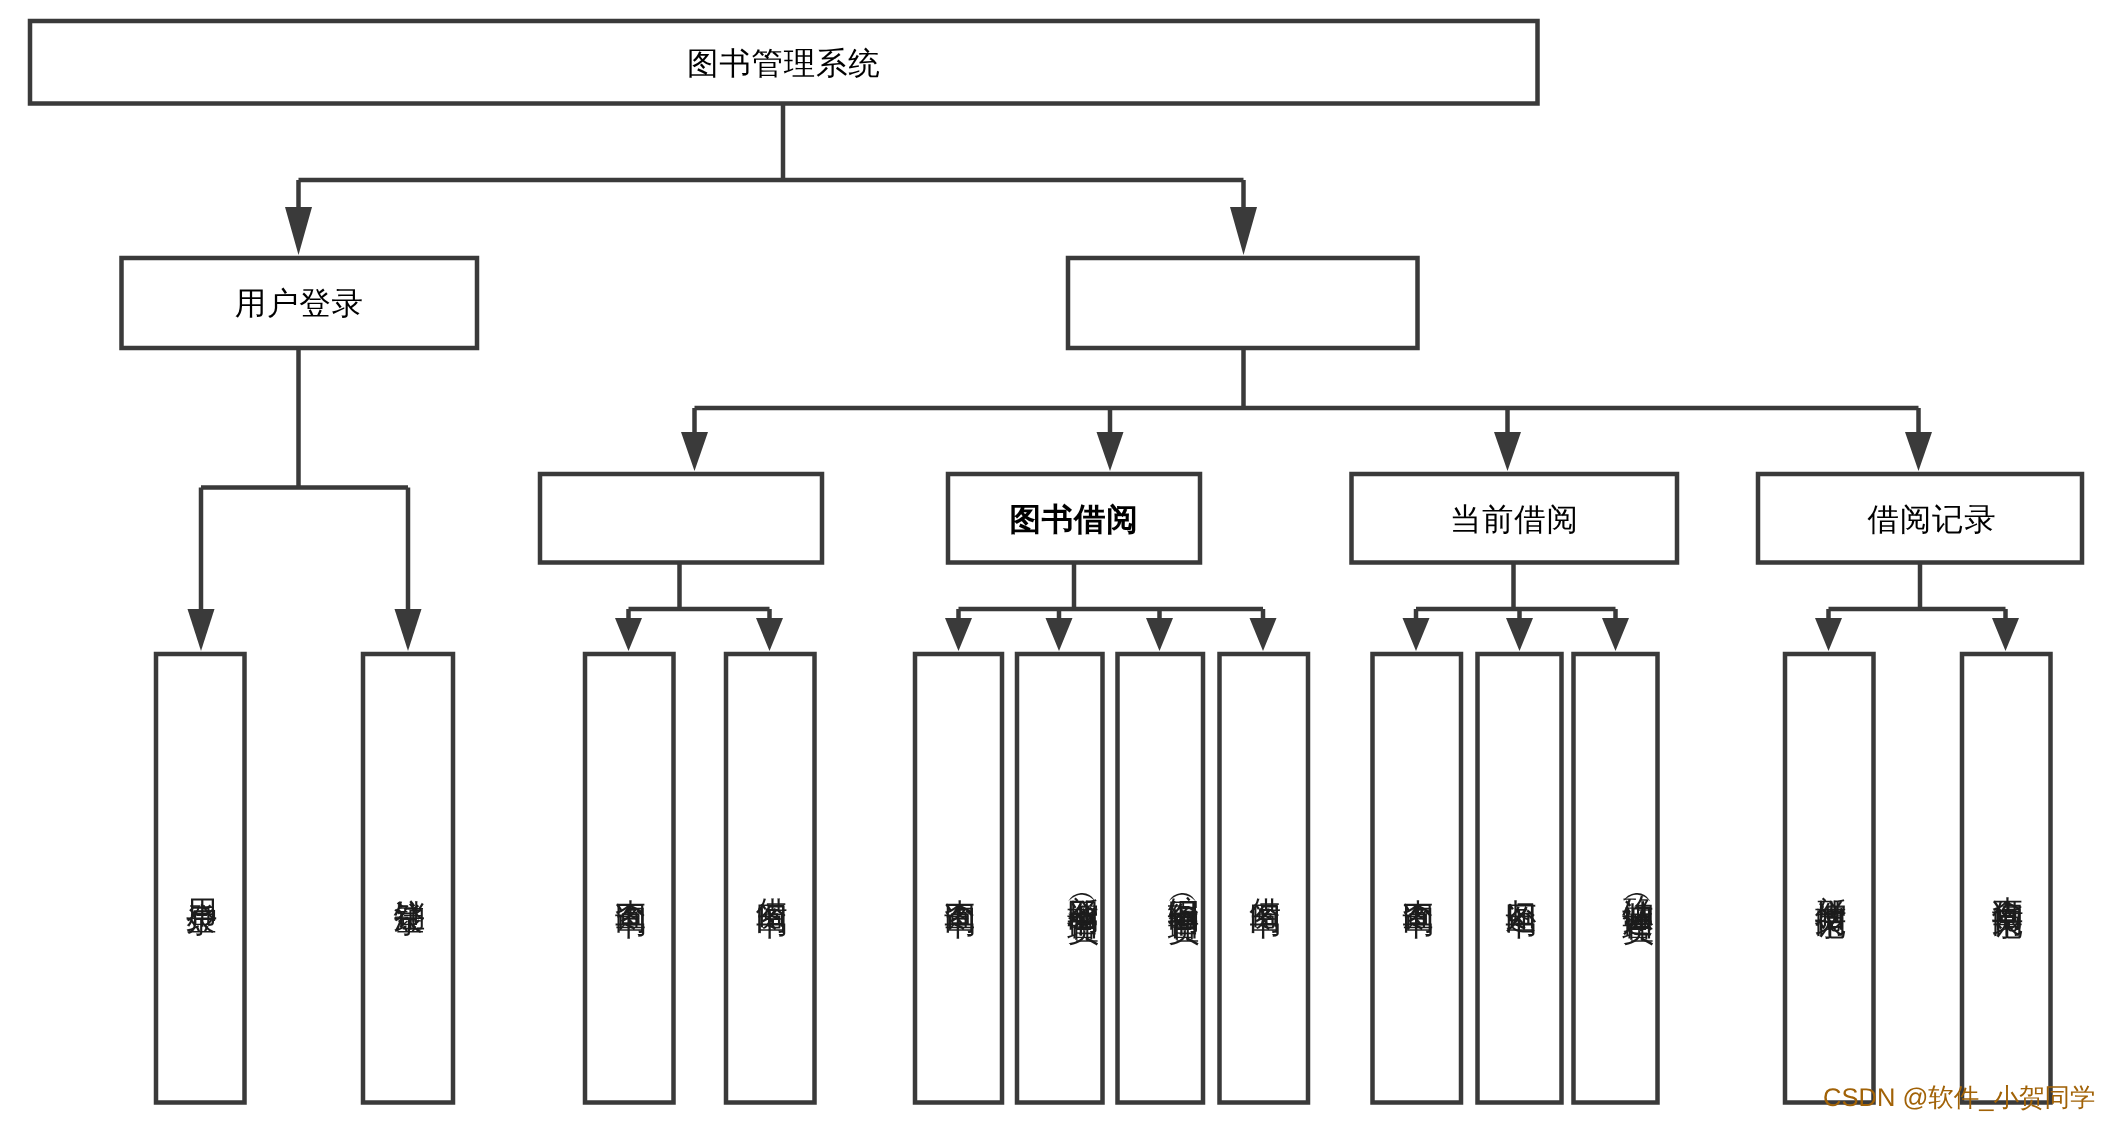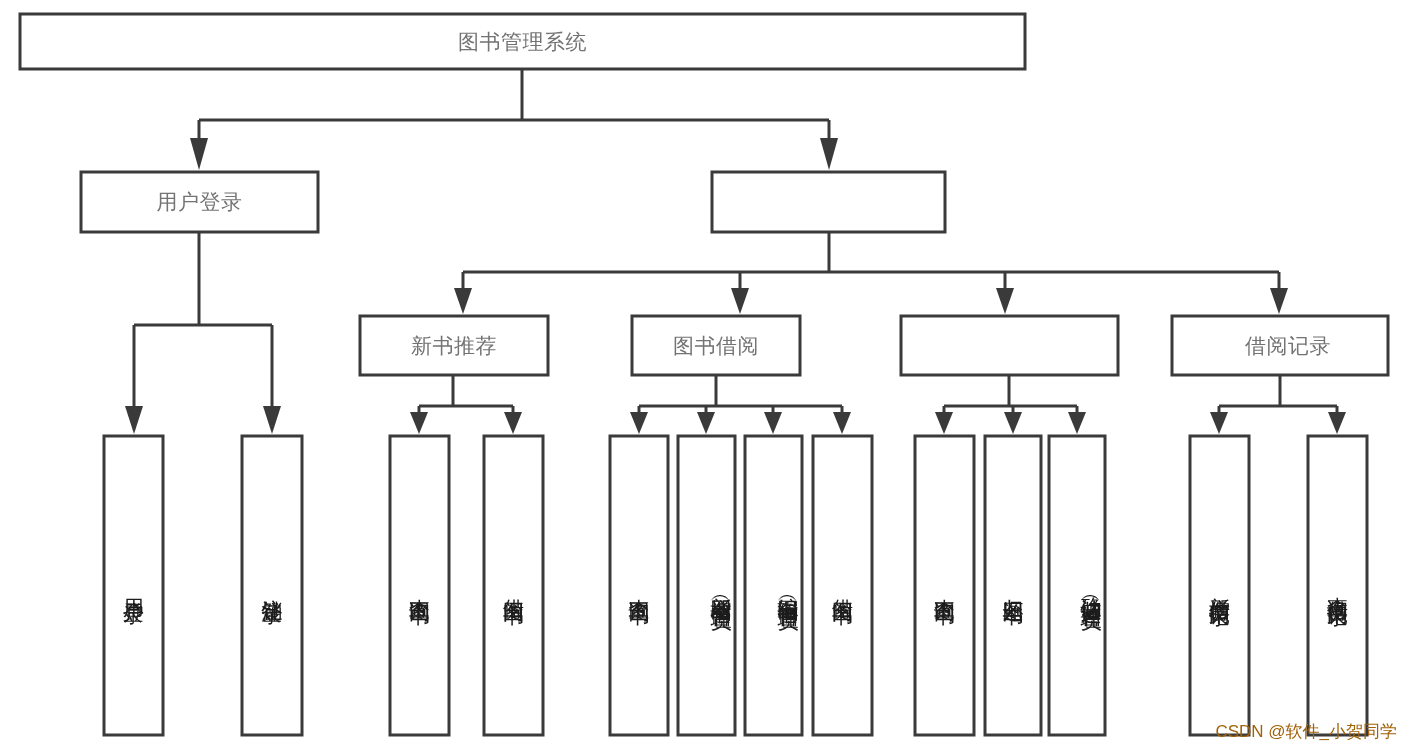--- a/index.html
+++ b/index.html
@@ -40,21 +40,21 @@
   .arrow-head {
     fill: #3a3a3a;
     stroke: none;
   }
   .node-label-h {
     position: absolute;
     display: flex;
     align-items: center;
     justify-content: center;
     font-size: 21px;
-    color: #737373;
+    color: #000000;
     letter-spacing: 0.5px;
     white-space: nowrap;
     pointer-events: none;
   }
   .node-label-v {
     position: absolute;
     display: flex;
     align-items: flex-start;
     justify-content: center;
     font-size: 21px;
@@ -170,22 +170,22 @@
     <path class="connector" d="M 1219 406 L 1219 412"></path>
     <polygon class="arrow-head" points="1210,412 1228,412 1219,434"></polygon>
     <path class="connector" d="M 1337 406 L 1337 412"></path>
     <polygon class="arrow-head" points="1328,412 1346,412 1337,434"></polygon>
   </svg>
 
   <div class="node-label-h" style="left:20px; top:14px; width:1005px; height:55px;">图书管理系统</div>
 
   <div class="node-label-h" style="left:81px; top:172px; width:237px; height:60px;">用户登录</div>
 
-  <div class="node-label-h" style="left:360px; top:316px; width:188px; height:59px;">新书推荐</div>
-  <div class="node-label-h" style="left:632px; top:316px; width:168px; height:59px;">图书借阅</div>
+  <div class="node-label-h" style="left:632px; top:316px; width:168px; height:59px;font-weight:bold;">图书借阅</div>
+  <div class="node-label-h" style="left:901px; top:316px; width:217px; height:59px;">当前借阅</div>
   <div class="node-label-h" style="left:1172px; top:316px; width:232px; height:59px;">借阅记录</div>
 
   <div class="node-label-v centered" style="left:104px; top:436px; width:59px; height:299px;">用户登录</div>
   <div class="node-label-v centered" style="left:242px; top:436px; width:60px; height:299px;">注销登录</div>
 
   <div class="node-label-v centered" style="left:390px; top:436px; width:59px; height:299px;">查询图书</div>
   <div class="node-label-v centered" style="left:484px; top:436px; width:59px; height:299px;">借阅图书</div>
 
   <div class="node-label-v centered" style="left:610px; top:436px; width:58px; height:299px;">查询图书</div>
   <div class="node-label-v" style="left:678px; top:442px; width:57px; height:293px;">新增图书（管理员）</div>

